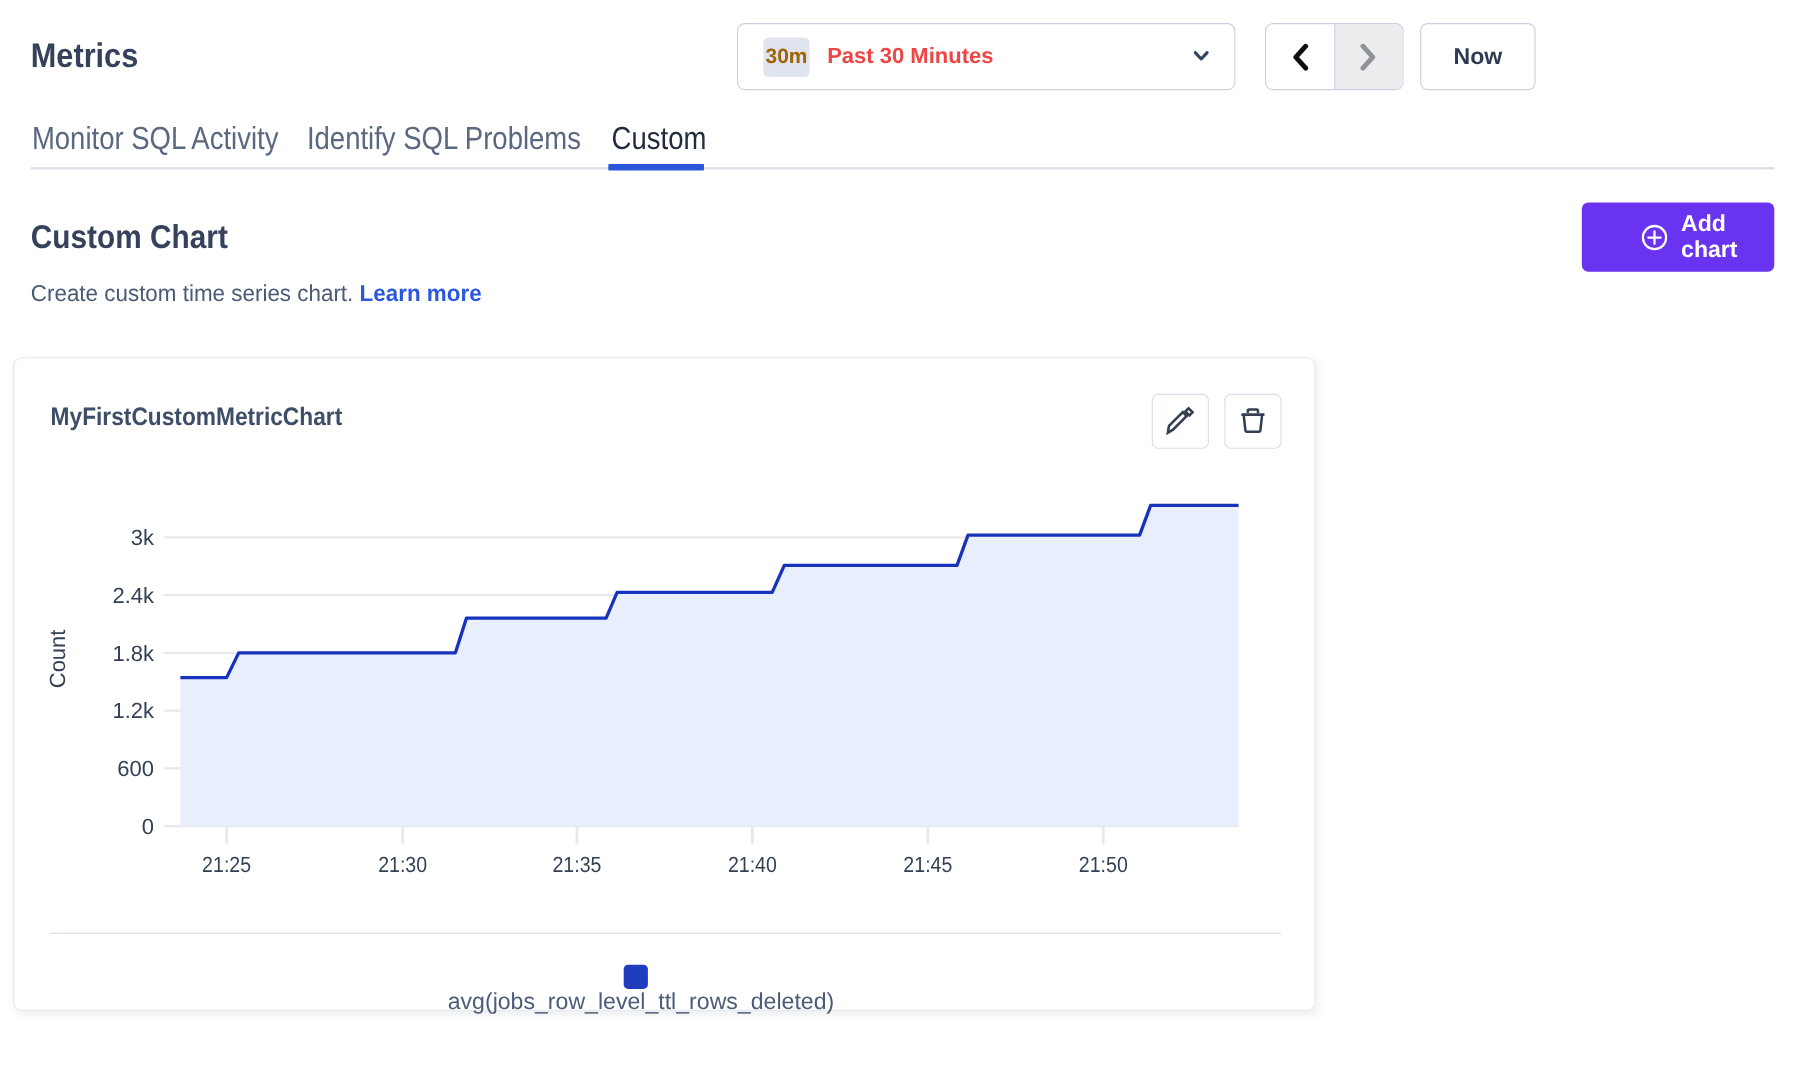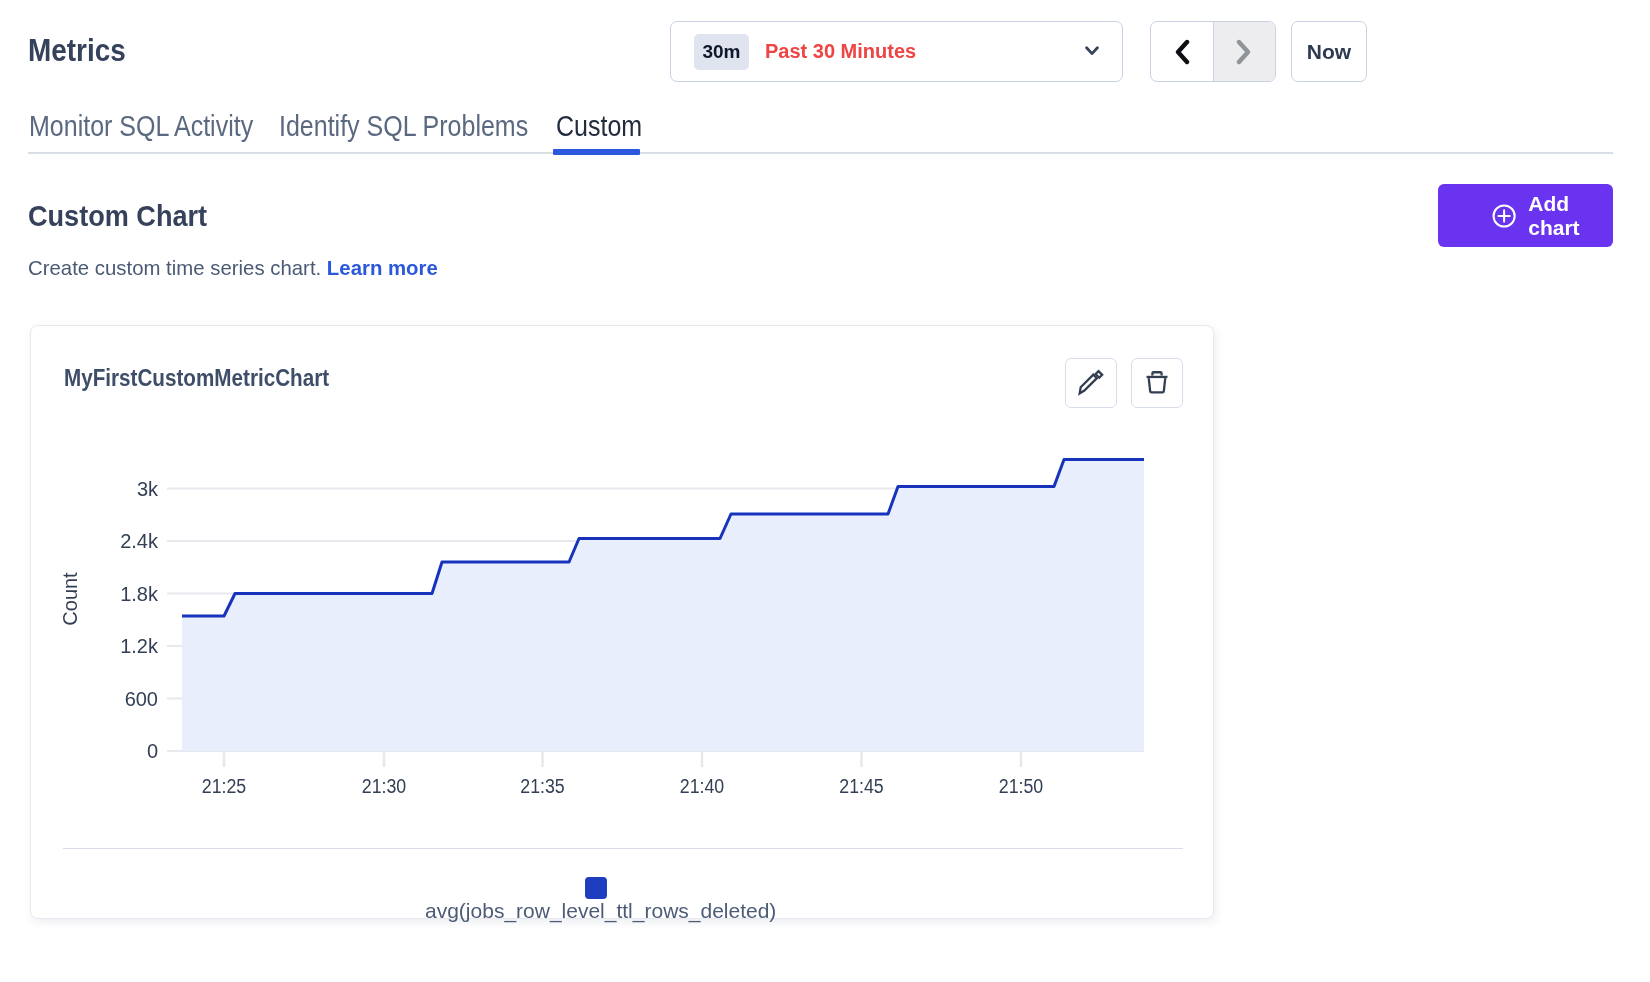--- a/index.html
+++ b/index.html
@@ -8,38 +8,38 @@
   .abs { position:absolute; }
 
   h1.metrics { left:28px; top:33px; font-size:31px; font-weight:bold; color:#36425C; transform:scaleX(0.9); transform-origin:left top; white-space:nowrap; }
 
   .tab { top:110px; font-size:29px; color:#5A6880; transform:scaleX(0.862); transform-origin:left top; white-space:nowrap; }
   .tab.active { color:#232C3E; }
   .tabrule { left:28px; top:152px; width:1585px; height:2px; background:#D9DDE6; }
   .tabline { left:553px; top:149px; width:87px; height:6px; background:#2B57DC; border-radius:1px; }
 
   .dropdown { left:670px; top:21px; width:453px; height:61px; border:1px solid #C9D1E3; border-radius:7px; background:#fff; display:flex; align-items:center; }
-  .badge30 { margin-left:23px; width:55px; height:36px; background:#DFE4EF; border-radius:5px; font-size:19px; font-weight:bold; color:#0f172a; display:flex; align-items:center; justify-content:center; }
+  .badge30 { margin-left:23px; width:42px; height:36px; background:#DFE4EF; border-radius:5px; font-size:19px; font-weight:bold; color:#a16207; display:flex; align-items:center; justify-content:center; }
   .ddtext { margin-left:16px; font-size:20px; font-weight:bold; color:#ef4444; }
   .ddchev { position:absolute; right:23px; top:24px; }
 
   .arrowgrp { left:1150px; top:21px; width:126px; height:61px; border:1px solid #C9D1E3; border-radius:7px; background:#fff; display:flex; overflow:hidden; }
   .arrowcell { width:63px; height:100%; display:flex; align-items:center; justify-content:center; }
   .arrowcell.right { background:#EDEDEF; border-left:1px solid #C9D1E3; }
 
-  .nowbtn { left:1291px; top:21px; width:76px; height:61px; border:1px solid #C9D1E3; border-radius:7px; background:#fff; font-size:21px; font-weight:bold; color:#2E3A52; display:flex; align-items:center; justify-content:center; }
+  .nowbtn { left:1291px; top:21px; width:105px; height:61px; border:1px solid #C9D1E3; border-radius:7px; background:#fff; font-size:21px; font-weight:bold; color:#2E3A52; display:flex; align-items:center; justify-content:center; }
 
   h2.cchart { left:28px; top:199px; font-size:30px; font-weight:bold; color:#36425C; transform:scaleX(0.903); transform-origin:left top; white-space:nowrap; }
   .desc { left:28px; top:256px; font-size:21px; color:#4A5A75; transform:scaleX(0.97); transform-origin:left top; white-space:nowrap; }
   .desc a { color:#2A58DC; font-weight:bold; text-decoration:none; }
 
   .addbtn { left:1438px; top:184px; width:175px; height:63px; background:#6933F0; border-radius:6px; display:flex; align-items:center; color:#fff;padding-left:37px; }
   .addbtn .txt { font-size:21px; font-weight:bold; margin-left:12px; }
 
-  .card { left:30px; top:325px; width:1184px; height:594px; background:#fff; border:1px solid #E6E9F0; border-radius:8px; box-shadow:2px 3px 8px rgba(70,80,110,0.10); }
+  .card { left:12px; top:325px; width:1184px; height:594px; background:#fff; border:1px solid #E6E9F0; border-radius:8px; box-shadow:2px 3px 8px rgba(70,80,110,0.10); }
   .cardtitle { left:33px; top:39px; font-size:23px; font-weight:bold; color:#3E4E68; transform:scaleX(0.898); transform-origin:left top; white-space:nowrap; }
   .iconbtn { width:52px; height:50px; border:1px solid #D8DDEB; border-radius:6px; background:#fff; display:flex; align-items:center; justify-content:center; }
   .sep { left:32px; top:522px; width:1120px; height:1px; background:#D9DDE7; }
   .legend { left:384px; top:551px; display:flex; align-items:center;flex-direction:column; }
   .legsq { width:22px; height:22px; background:#1E3DBF; border-radius:4px; }
   .legtxt { margin-left:10px; font-size:21px; color:#4C5C77; }
 </style>
 </head>
 <body>
 <div id="page">

